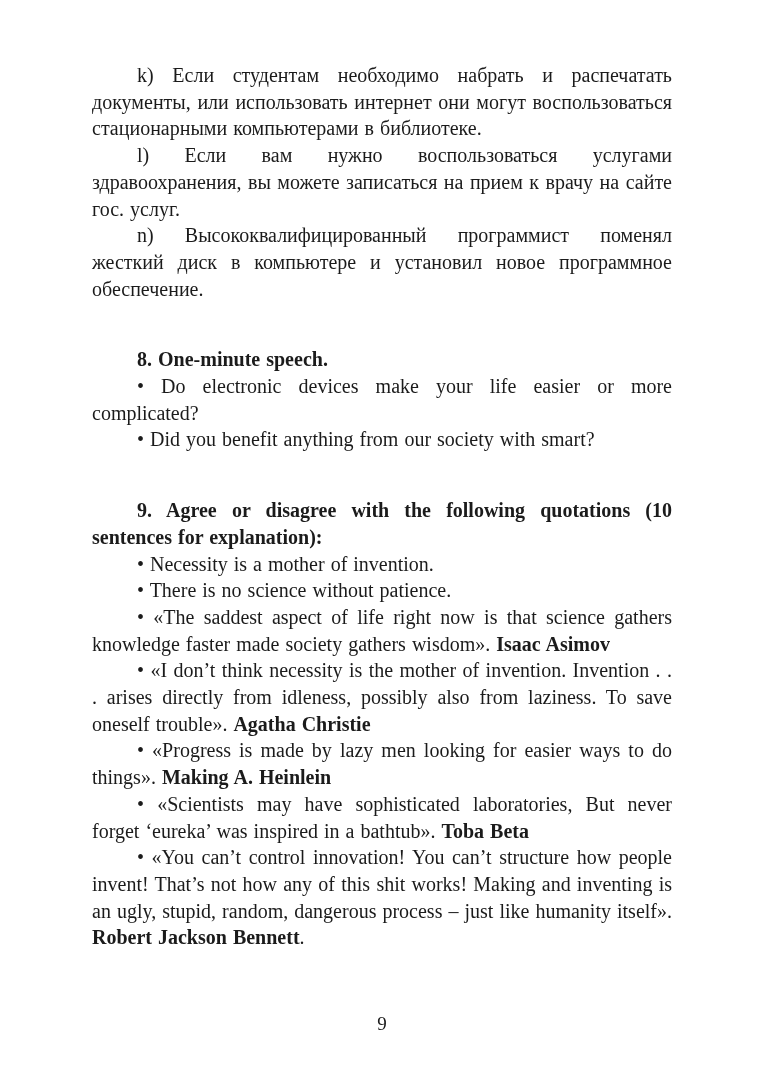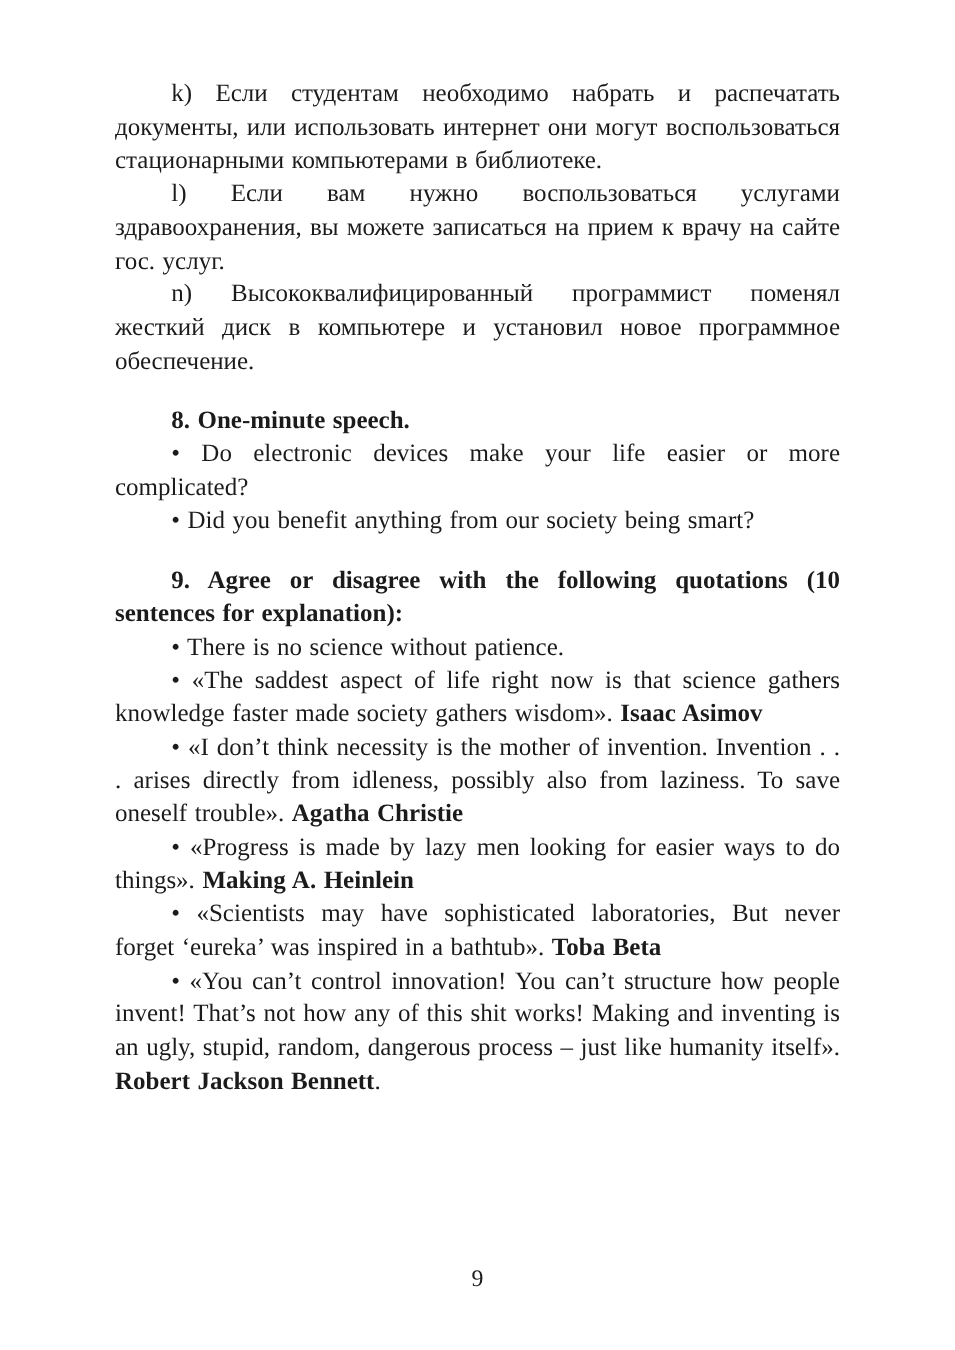--- a/index.html
+++ b/index.html
@@ -31,21 +31,21 @@
   .block {
     margin: 0;
     text-align: justify;
     text-align-last: left;
     text-indent: 45px;
     word-spacing: 1px;
     font-family: Liberation Serif, serif;
   }
   .block.heading {
     font-weight: bold;
-    margin-top: 21px;
+    margin-top: 44px;
   }
   .block .bold {
     font-weight: bold;
   }
   .block .marker {
     display: inline;
   }
   .footer-pagenum {
     position: absolute;
     left: 0;
@@ -60,22 +60,23 @@
 </head>
 <body>
 
 <div class="page">
   <div class="content">
       <p class="block paragraph"><span>k) Если студентам необходимо набрать и распечатать документы, или использовать интернет они могут воспользоваться стационарными компьютерами в библиотеке.</span></p>
       <p class="block paragraph"><span>l) Если вам нужно воспользоваться услугами здравоохранения, вы можете записаться на прием к врачу на сайте гос. услуг.</span></p>
       <p class="block paragraph"><span>n) Высококвалифицированный программист поменял жесткий диск в компьютере и установил новое программное обеспечение.</span></p>
       <p class="block heading"><span class="bold">8. One-minute speech.</span></p>
       <p class="block bullet"><span class="marker">• </span><span>Do electronic devices make your life easier or more complicated?</span></p>
-      <p class="block bullet"><span class="marker">• </span><span>Did you benefit anything from our society being smart?</span></p>
+      <p class="block bullet"><span class="marker">• </span><span>Did you benefit anything from our society with smart?</span></p>
       <p class="block heading"><span class="bold">9. Agree or disagree with the following quotations (10 sentences for explanation):</span></p>
+      <p class="block bullet"><span class="marker">• </span><span>Necessity is a mother of invention.</span></p>
       <p class="block bullet"><span class="marker">• </span><span>There is no science without patience.</span></p>
       <p class="block bullet"><span class="marker">• </span><span>«The saddest aspect of life right now is that science gathers knowledge faster made society gathers wisdom». </span><span class="bold">Isaac Asimov</span></p>
       <p class="block bullet"><span class="marker">• </span><span>«I don’t think necessity is the mother of invention. Invention . . . arises directly from idleness, possibly also from laziness. To save oneself trouble». </span><span class="bold">Agatha Christie</span></p>
       <p class="block bullet"><span class="marker">• </span><span>«Progress is made by lazy men looking for easier ways to do things». </span><span class="bold">Making A. Heinlein</span></p>
       <p class="block bullet"><span class="marker">• </span><span>«Scientists may have sophisticated laboratories, But never forget ‘eureka’ was inspired in a bathtub». </span><span class="bold">Toba Beta</span></p>
       <p class="block bullet"><span class="marker">• </span><span>«You can’t control innovation! You can’t structure how people invent! That’s not how any of this shit works! Making and inventing is an ugly, stupid, random, dangerous process – just like humanity itself». </span><span class="bold">Robert Jackson Bennett</span><span>.</span></p>
     </div>
   <div class="footer-pagenum">9</div>
 </div>
 

